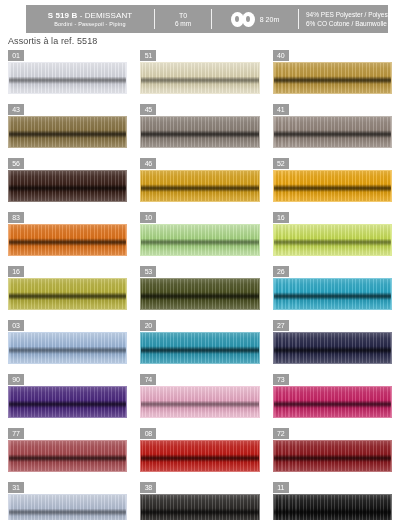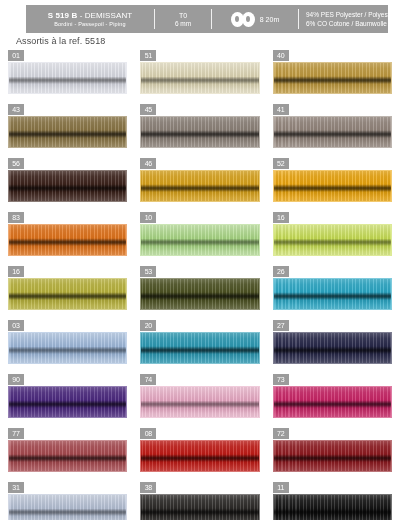--- a/index.html
+++ b/index.html
@@ -117,21 +117,21 @@
   }
   .hdr-compo div {
     font-size: 6.5px;
     line-height: 1.45;
     white-space: nowrap;
   }
 
   
   .assort-line {
     position: absolute;
-    left: 16px;
+    left: 8px;
     top: 36px;
     font-size: 9px;
     color: #4a4a4a;
     letter-spacing: .1px;
   }
 
   
   .grid {
     position: absolute;
     left: 8px;

